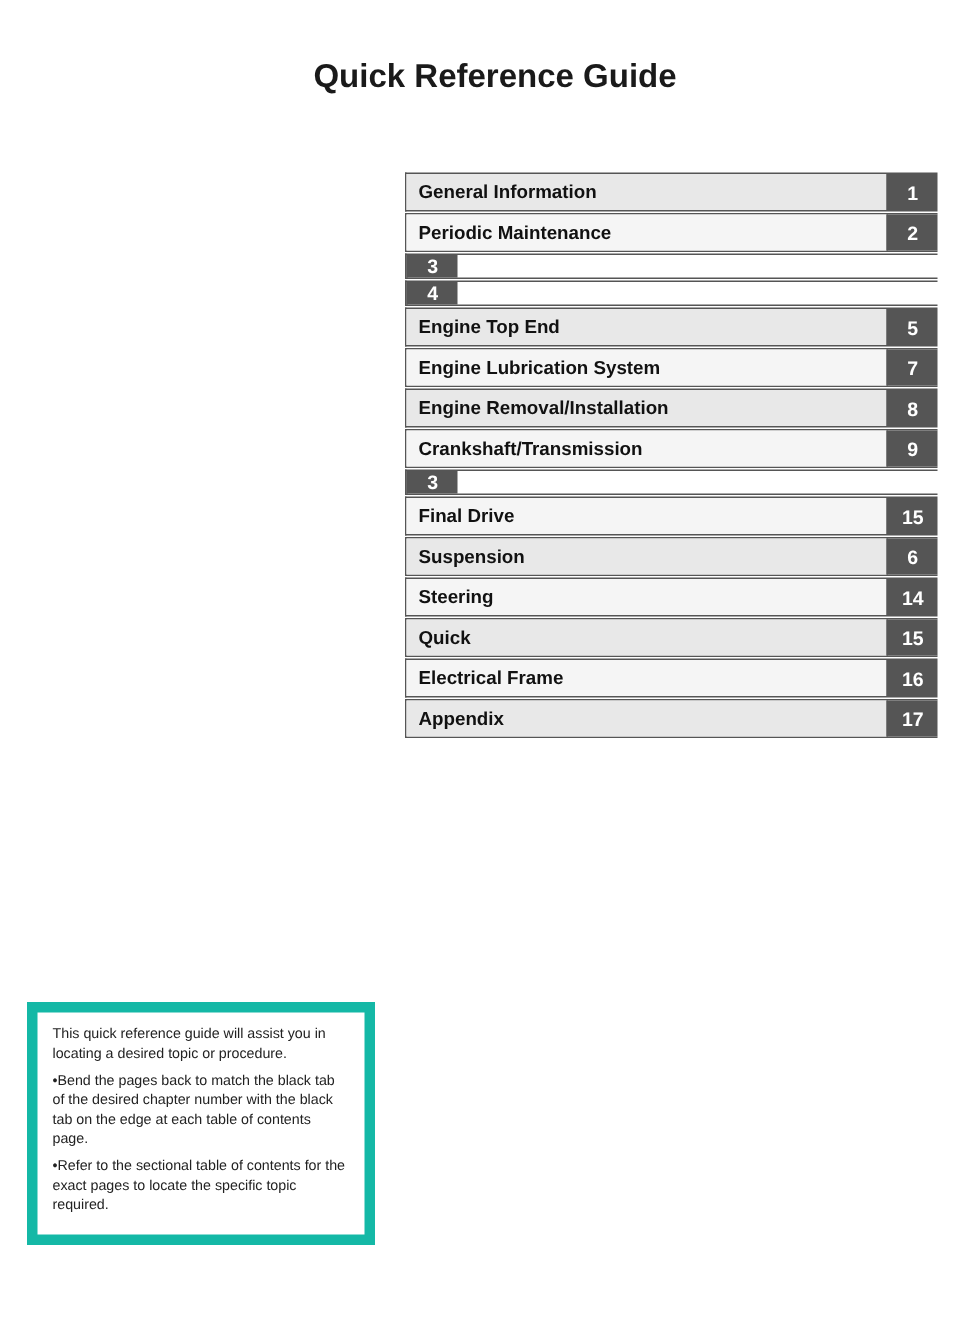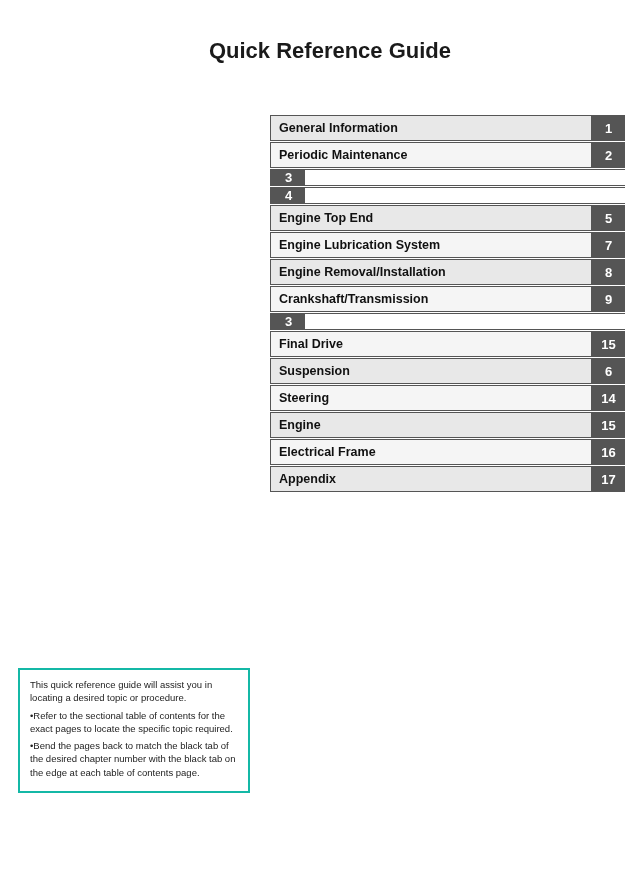--- a/index.html
+++ b/index.html
@@ -80,21 +80,21 @@
 
     .toc-row:nth-child(even) .toc-label {
       background: #f5f5f5;
     }
 
     .note-box {
       position: absolute;
       left: 18px;
       top: 668px;
       width: 232px;
-      border: 2px solid #14b8a6;
+      border: 7px solid #14b8a6;
       padding: 8px 10px;
       font-size: 9.5px;
       color: #222;
       line-height: 1.4;
     }
 
     .note-box p {
       margin-bottom: 4px;
     }
 
@@ -151,32 +151,32 @@
       </div>
       <div class="toc-row">
         <div class="toc-label">Suspension</div>
         <div class="toc-number">6</div>
       </div>
       <div class="toc-row">
         <div class="toc-label">Steering</div>
         <div class="toc-number">14</div>
       </div>
       <div class="toc-row">
-        <div class="toc-label">Engine</div>
+        <div class="toc-label">Quick</div>
         <div class="toc-number">15</div>
       </div>
       <div class="toc-row">
         <div class="toc-label">Electrical Frame</div>
         <div class="toc-number">16</div>
       </div>
       <div class="toc-row">
         <div class="toc-label">Appendix</div>
         <div class="toc-number">17</div>
       </div>
     </div>
 
   <div class="note-box">
     <p>This quick reference guide will assist you in locating a desired topic or procedure.</p>
+    <p class="bullet">•<span>Bend the pages back to match the black tab of the desired chapter number with the black tab on the edge at each table of contents page.</span></p>
     <p class="bullet">•<span>Refer to the sectional table of contents for the exact pages to locate the specific topic required.</span></p>
-    <p class="bullet">•<span>Bend the pages back to match the black tab of the desired chapter number with the black tab on the edge at each table of contents page.</span></p>
   </div>
 
 </div>
 
 </body></html>

